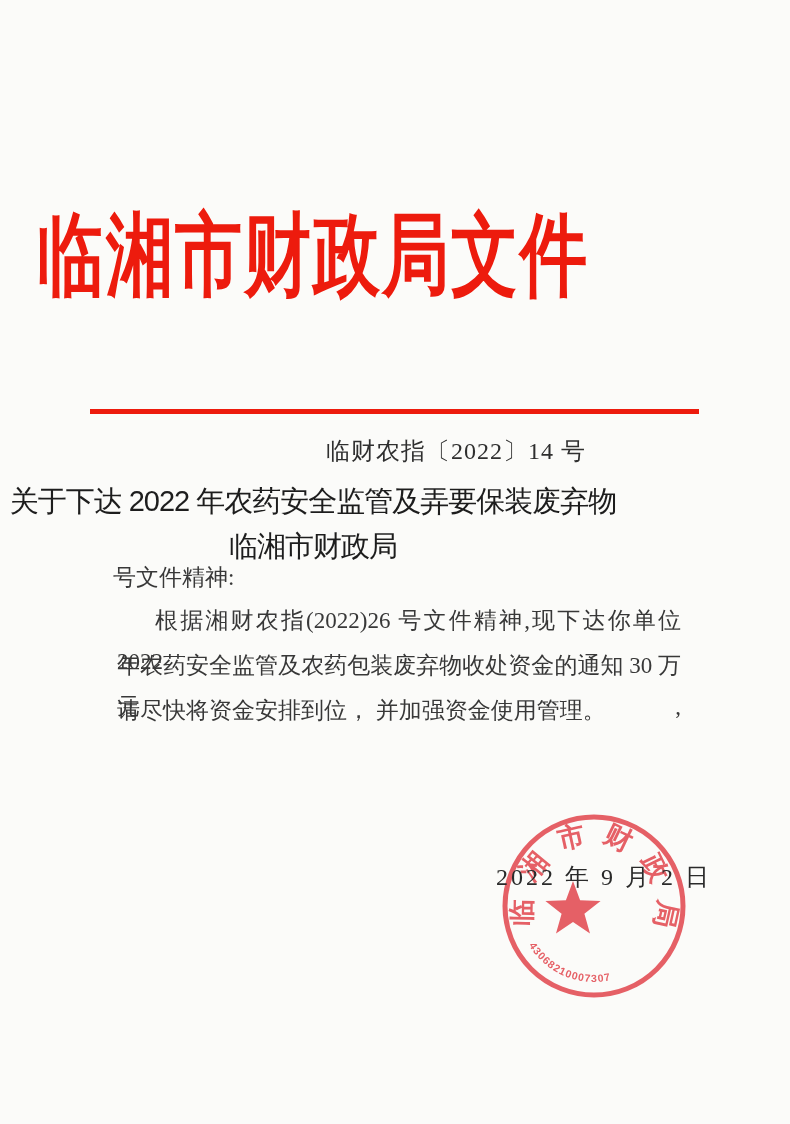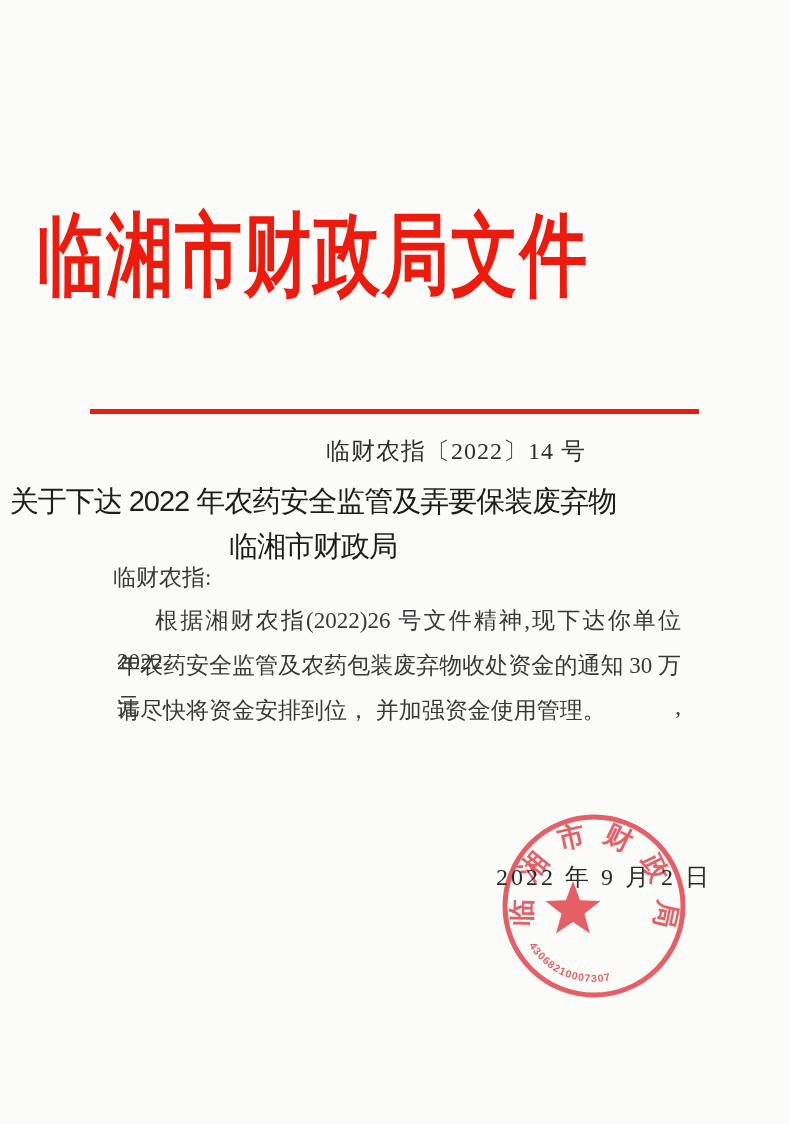--- a/index.html
+++ b/index.html
@@ -134,21 +134,21 @@
 
   <div class="red-line"></div>
 
   <div class="doc-number">临财农指〔2022〕14 号</div>
 
   <div class="notice-title">
     <div>关于下达 2022 年农药安全监管及弄要保装废弃物</div>
     <div>临湘市财政局</div>
   </div>
 
-  <div class="addressee">临财农指:</div>
+  <div class="addressee">号文件精神:</div>
 
   <div class="body-text">
     <p class="body-line indent justify">根据湘财农指(2022)26 号文件精神,现下达你单位 2022</p>
     <p class="body-line justify">年农药安全监管及农药包装废弃物收处资金的通知 30 万元,</p>
     <p class="body-line">请尽快将资金安排到位， 并加强资金使用管理。</p>
   </div>
 
   <div class="issue-date">2022 年 9 月 2 日</div>
 
   <svg class="seal" width="190" height="190" viewBox="0 0 190 190">

